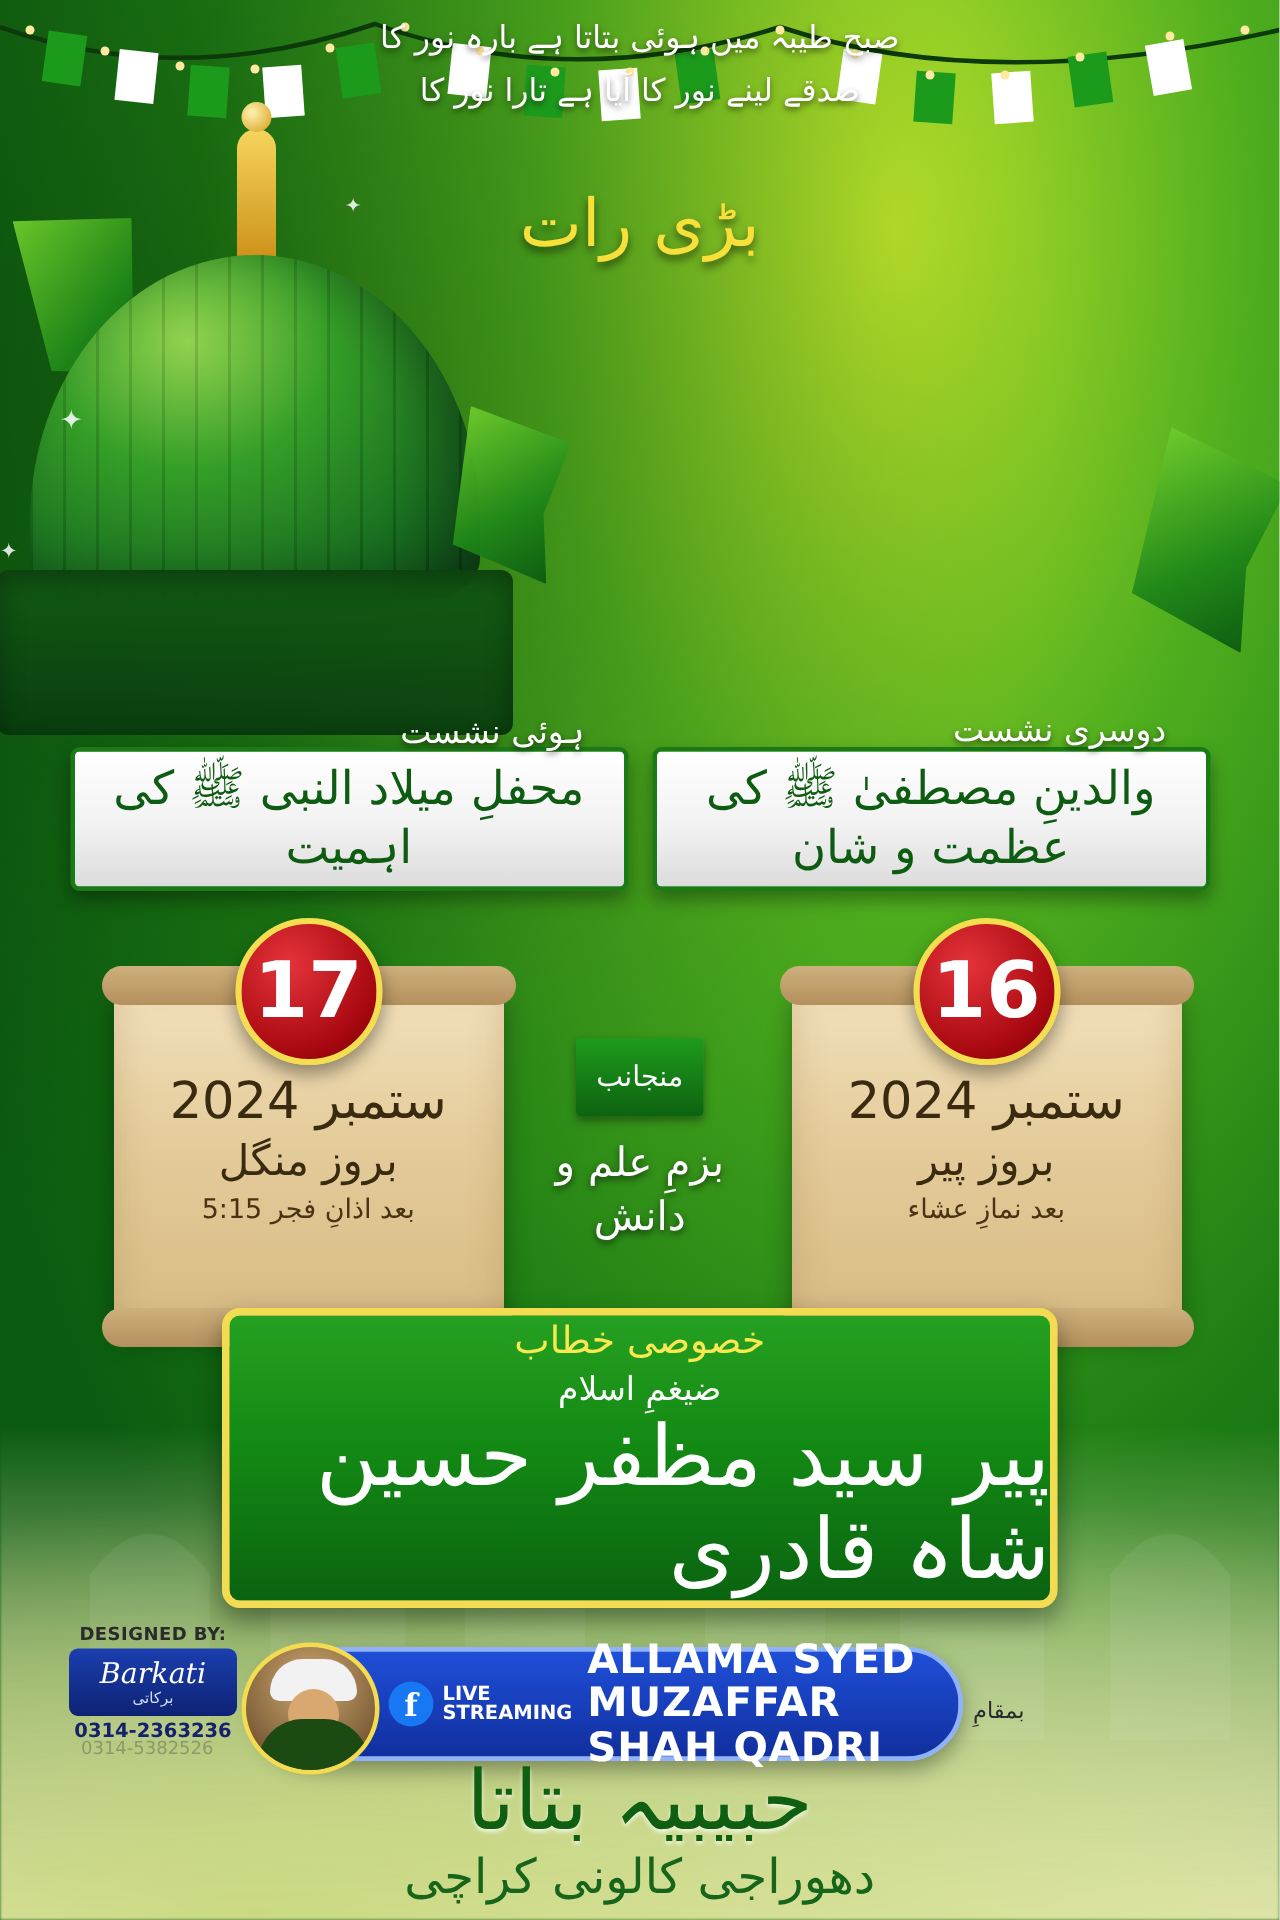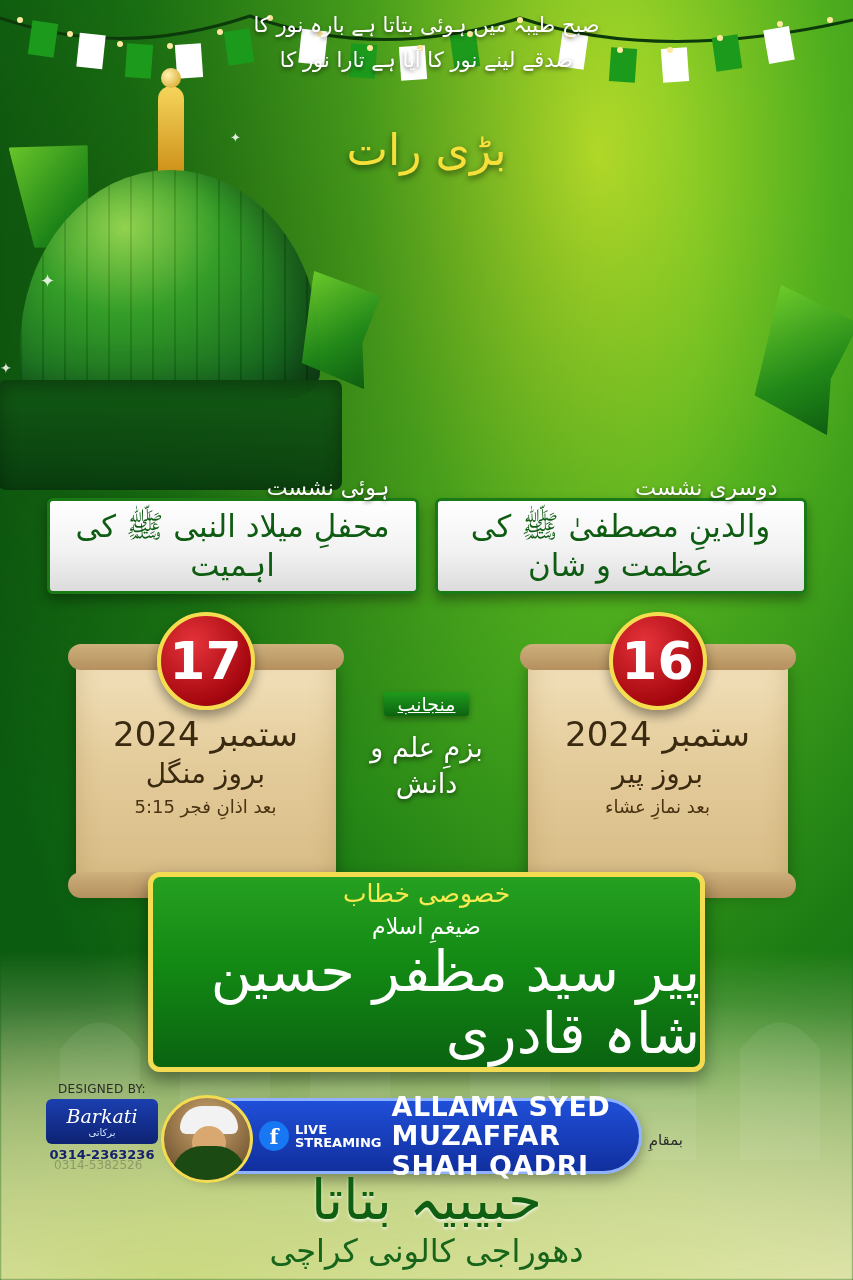--- a/index.html
+++ b/index.html
@@ -176,23 +176,22 @@
   }
   .scroll-date { font-size: 34px; line-height: 1.2; }
   .scroll-day { font-size: 28px; margin-top: 2px; }
   .scroll-time { font-size: 18px; margin-top: 6px; color: #4a3312; }
 
   .middle-tag {
     position: relative; width: 170px; margin-top: 62px; text-align: center; direction: rtl;
   }
   .middle-flag {
     display: inline-block; background: linear-gradient(180deg,#1f9b1c,#0c6310);
-    color: #fff; font-size: 19px; padding: 1px 14px; border-radius: 3px;
+    color: #fff; font-size: 19px; padding: 15px 14px; border-radius: 3px;
     box-shadow: 0 3px 6px rgba(0,0,0,.35);
-    text-decoration: underline;
   }
   .middle-lines {
     margin-top: 14px; direction: rtl; color: #ffffff; font-size: 27px; line-height: 1.35;
     text-shadow: 0 2px 5px rgba(0,0,0,.6);
   }
 
   
   .speaker-panel {
     position: absolute; top: 872px; left: 148px; right: 148px; height: 200px;
     background: linear-gradient(180deg, #26a021 0%, #138a14 45%, #0a6310 100%);
@@ -203,21 +202,21 @@
     direction: rtl;
   }
   .sp-top { color: #f7e94f; font-size: 25px; }
   .sp-mid { color: #ffffff; font-size: 22px; margin-top: 6px; }
   .sp-name { color: #ffffff; font-size: 56px; margin-top: 2px; line-height: 1.1; padding-left: 12px; }
 
   
   .designed {
     position: absolute; left: 46px; top: 1082px; width: 112px; text-align: center;
   }
-  .designed-label { font-size: 12px; font-weight: normal; color: #2b2b2b; letter-spacing: .3px; }
+  .designed-label { font-size: 12px; font-weight: bold; color: #2b2b2b; letter-spacing: .3px; }
   .designed-card {
     margin-top: 3px; background: linear-gradient(180deg,#1b3fb0,#0d2272);
     border-radius: 6px; padding: 6px 4px;
   }
   .designed-brand { color: #fff; font-size: 19px; font-style: italic; font-family: "DejaVu Serif", serif; }
   .designed-sub { color: #cfe0ff; font-size: 10px; direction: rtl; }
   .designed-phone { margin-top: 3px; font-size: 13px; font-weight: bold; color: #16216b; }
 
   
   .live-bar {

